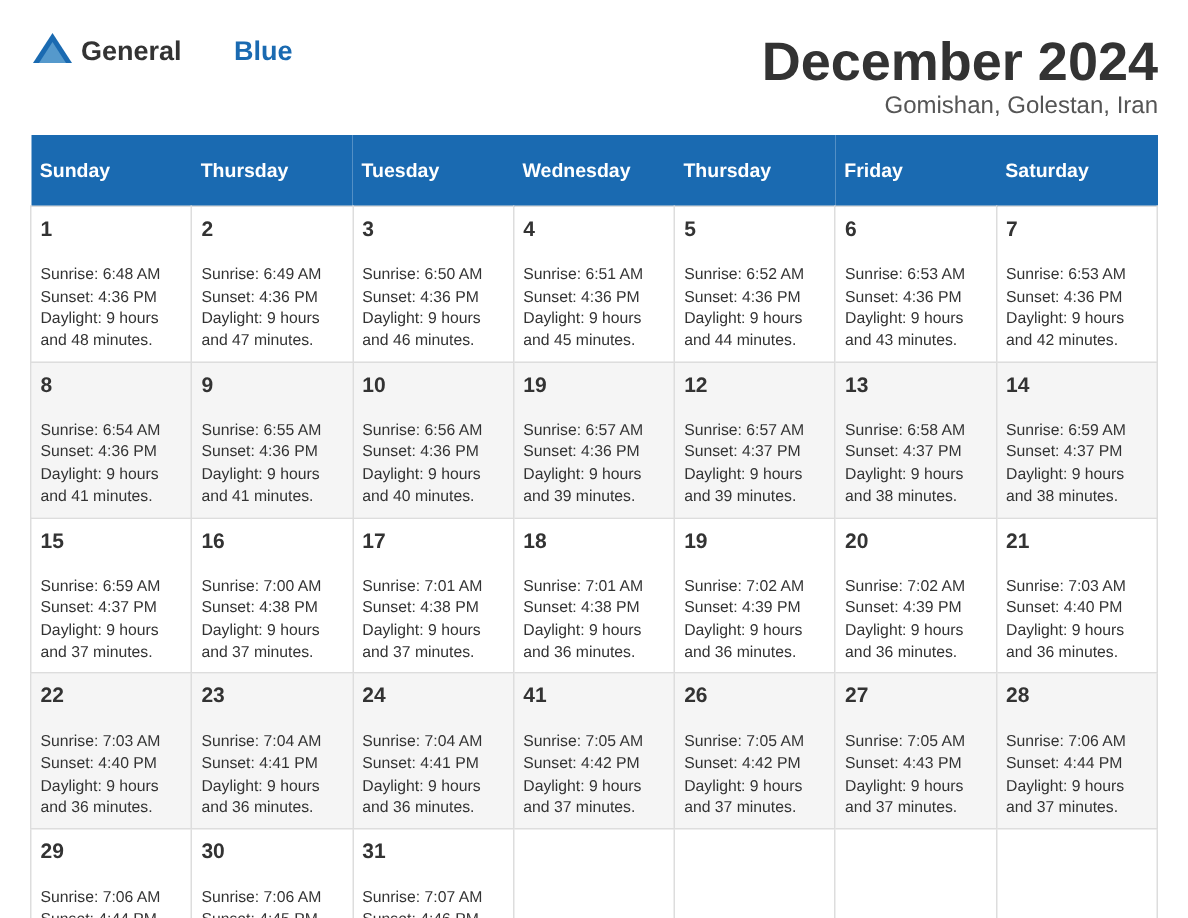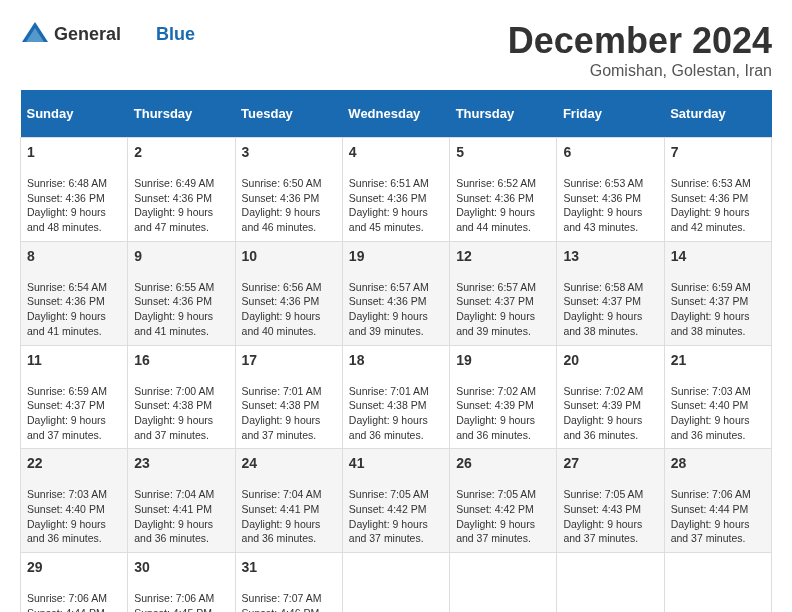--- a/index.html
+++ b/index.html
@@ -185,21 +185,21 @@
           <span class="day-num">13</span>
           <div class="day-info">Sunrise: 6:58 AM<br>Sunset: 4:37 PM<br>Daylight: 9 hours and 38 minutes.</div>
         </td>
         <td>
           <span class="day-num">14</span>
           <div class="day-info">Sunrise: 6:59 AM<br>Sunset: 4:37 PM<br>Daylight: 9 hours and 38 minutes.</div>
         </td>
       </tr>
       <tr>
         <td>
-          <span class="day-num">11</span>
+          <span class="day-num">15</span>
           <div class="day-info">Sunrise: 6:59 AM<br>Sunset: 4:37 PM<br>Daylight: 9 hours and 37 minutes.</div>
         </td>
         <td>
           <span class="day-num">16</span>
           <div class="day-info">Sunrise: 7:00 AM<br>Sunset: 4:38 PM<br>Daylight: 9 hours and 37 minutes.</div>
         </td>
         <td>
           <span class="day-num">17</span>
           <div class="day-info">Sunrise: 7:01 AM<br>Sunset: 4:38 PM<br>Daylight: 9 hours and 37 minutes.</div>
         </td>

